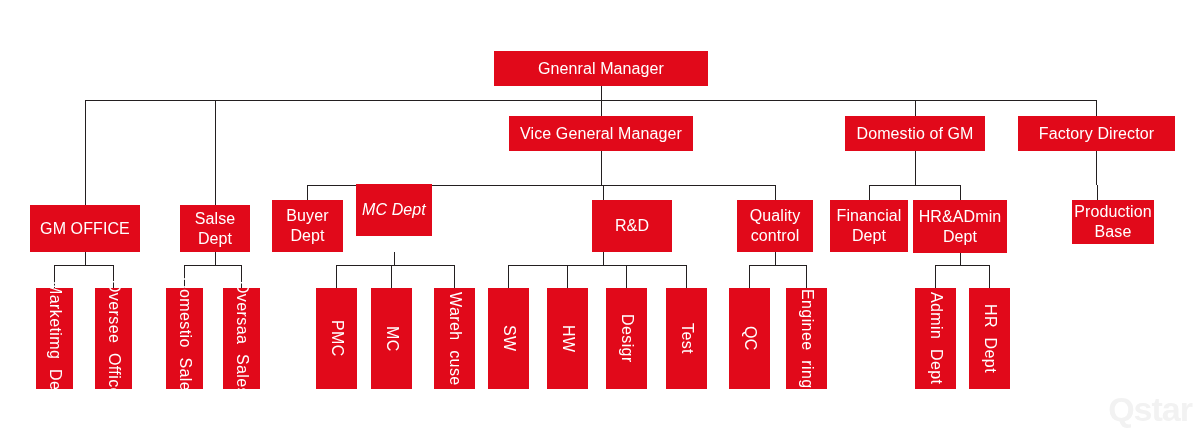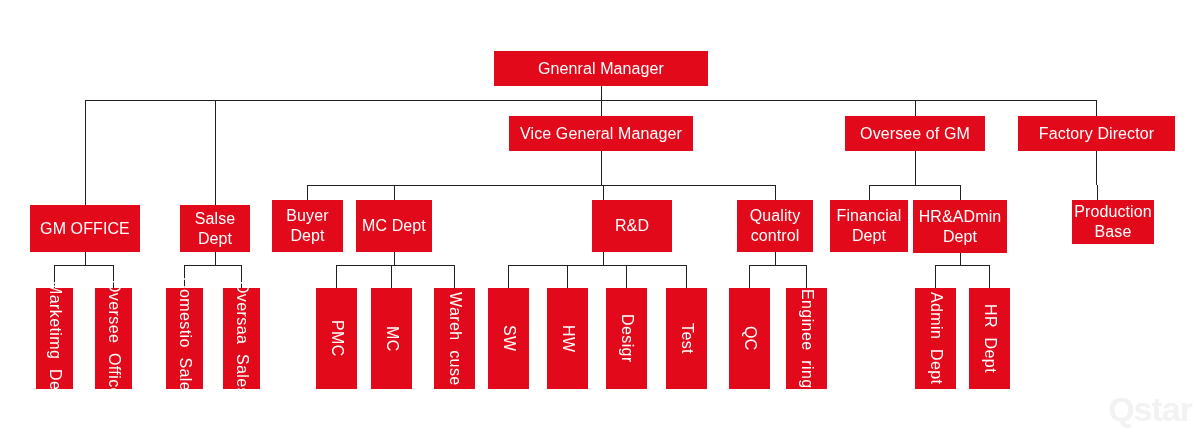--- a/index.html
+++ b/index.html
@@ -131,37 +131,37 @@
       <line x1="989.5" y1="265" x2="989.5" y2="288" stroke="#231f20" stroke-width="1"></line>
     </svg>
   <div id="nodes-layer">
       <div class="node" style="left: 494px; top: 51px; width: 214px; height: 35px; background: rgb(225, 9, 26); color: rgb(255, 255, 255);">
         <span class="label">Gnenral Manager</span>
       </div>
       <div class="node" style="left: 509px; top: 116px; width: 184px; height: 35px; background: rgb(225, 9, 26); color: rgb(255, 255, 255);">
         <span class="label">Vice General Manager</span>
       </div>
       <div class="node" style="left: 845px; top: 116px; width: 140px; height: 35px; background: rgb(225, 9, 26); color: rgb(255, 255, 255);">
-        <span class="label">Oversee of GM</span>
+        <span class="label">Domestio of GM</span>
       </div>
       <div class="node" style="left: 1018px; top: 116px; width: 157px; height: 35px; background: rgb(225, 9, 26); color: rgb(255, 255, 255);">
         <span class="label">Factory Director</span>
       </div>
       <div class="node" style="left: 30px; top: 205px; width: 110px; height: 47px; background: rgb(225, 9, 26); color: rgb(255, 255, 255);">
         <span class="label">GM OFFICE</span>
       </div>
       <div class="node two-line" style="left: 180px; top: 205px; width: 70px; height: 47px; background: rgb(225, 9, 26); color: rgb(255, 255, 255);">
         <span class="label">Salse
 Dept</span>
       </div>
       <div class="node two-line" style="left: 272px; top: 200px; width: 71px; height: 52px; background: rgb(225, 9, 26); color: rgb(255, 255, 255);">
         <span class="label">Buyer
 Dept</span>
       </div>
-      <div class="node" style="left: 356px; top: 200px; width: 76px; height: 52px; background: rgb(225, 9, 26); color: rgb(255, 255, 255);">
+      <div class="node" style="left: 356px; top: 184px; width: 76px; height: 52px; background: rgb(225, 9, 26); color: rgb(255, 255, 255); font-style: italic;">
         <span class="label">MC Dept</span>
       </div>
       <div class="node" style="left: 563px; top: 200px; width: 80px; height: 52px; background: rgb(225, 9, 26); color: rgb(255, 255, 255); margin-left: 29px;">
         <span class="label">R&amp;D</span>
       </div>
       <div class="node two-line" style="left: 737px; top: 200px; width: 76px; height: 52px; background: rgb(225, 9, 26); color: rgb(255, 255, 255);">
         <span class="label">Quality
 control</span>
       </div>
       <div class="node two-line" style="left: 830px; top: 200px; width: 78px; height: 52px; background: rgb(225, 9, 26); color: rgb(255, 255, 255);">

